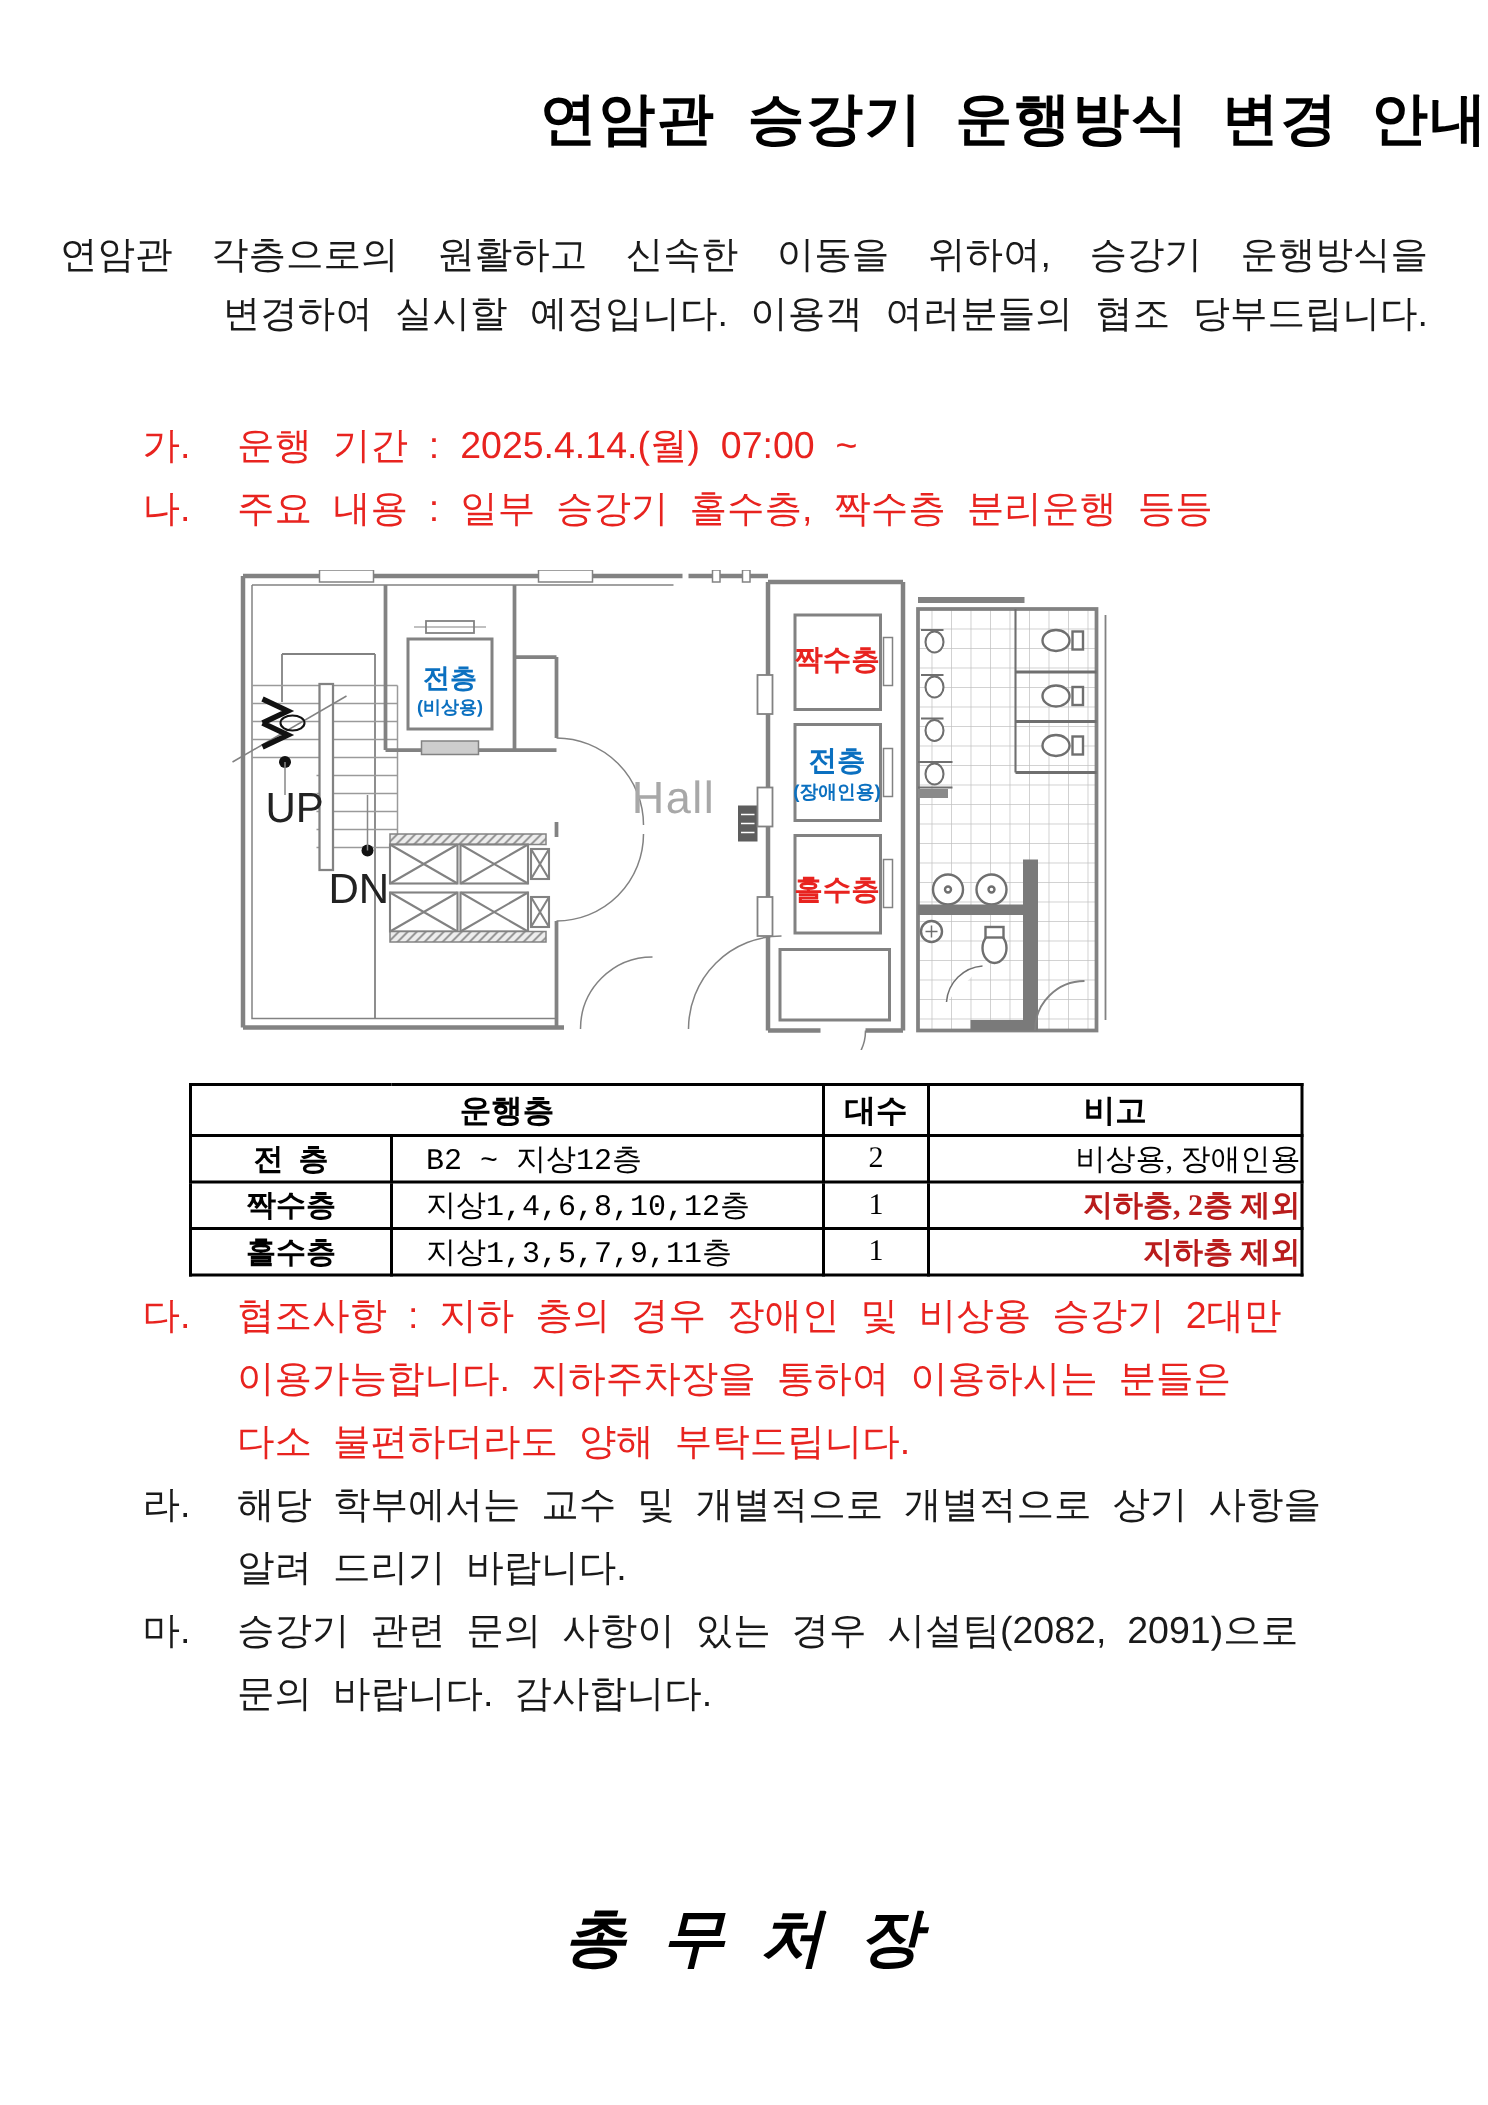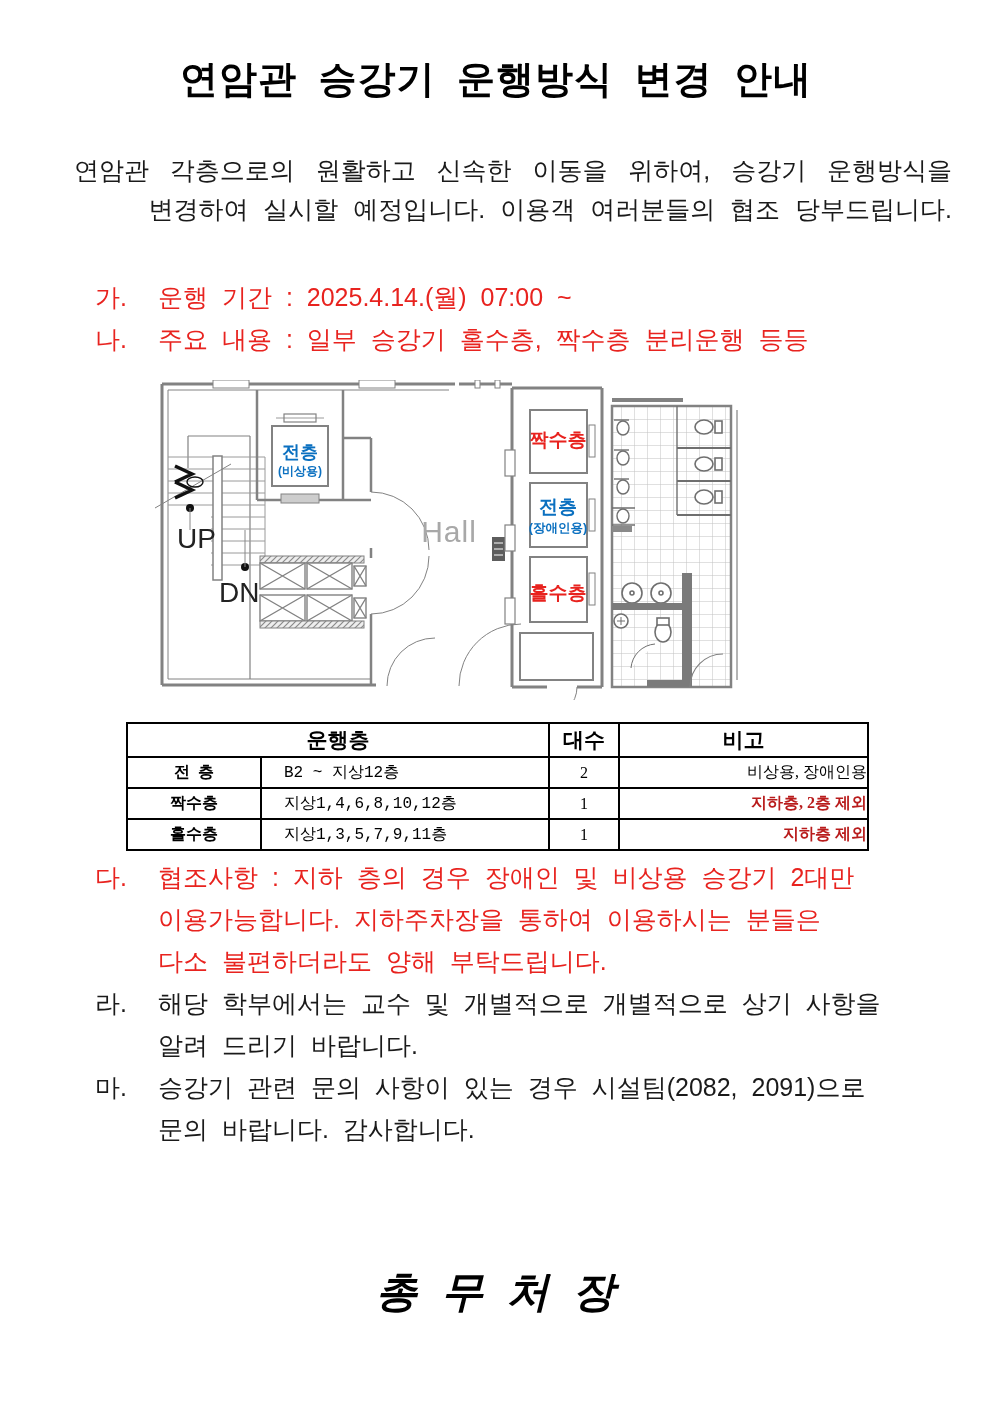--- a/index.html
+++ b/index.html
@@ -1,45 +1,45 @@
 <!DOCTYPE html>
 <html><head>
 <meta charset="utf-8">
 <style>
   html,body{margin:0;padding:0;background:#ffffff;}
   .page{
     position:relative;width:992px;height:1403px;background:#ffffff;overflow:hidden;
     font-family:"Liberation Sans","DejaVu Sans",sans-serif;color:#111;
   }
   .title{
-    position:absolute;top:54px;left:0;width:100%;text-align:center;
+    position:absolute;top:54px;left:0;width:100%;text-align:right;
     font-size:38px;font-weight:800;letter-spacing:1px;word-spacing:10px;color:#000;
   }
   .intro{
     position:absolute;left:40px;top:151px;width:912px;
     font-size:25px;line-height:39px;color:#1a1a1a;word-spacing:8px;
   }
-  .intro .l1{text-align:justify;text-align-last:justify;margin-left:34px;}
+  .intro .l1{text-align:justify;text-align-last:justify;}
   .intro .l2{text-align:right;}
   .items{position:absolute;left:95px;width:860px;}
   .items1{top:276px;}
   .items2{top:856px;}
   .item{position:relative;padding-left:63px;font-size:25px;line-height:42px;word-spacing:7px;}
   .item .marker{position:absolute;left:0;top:0;}
   .red{color:#e8231f;}
   .black{color:#1a1a1a;}
   
   .floorplan{position:absolute;left:153px;top:380px;width:592px;height:320px;}
   .floorplan svg{display:block;width:100%;height:100%;}
   
   .op-table{
     position:absolute;left:126px;top:722px;width:741px;border-collapse:collapse;
     table-layout:fixed;font-family:"Liberation Serif","DejaVu Serif",serif;color:#000;padding-left:16px;
   }
-  .op-table td,.op-table th{border:2px solid #000;padding:0;vertical-align:middle;font-size:16px;}
+  .op-table td,.op-table th{border:2px solid #000;padding:0;vertical-align:middle;font-size:20px;}
   .op-table th{height:32px;font-weight:700;font-size:21px;text-align:center;}
   .op-table td{height:29px;}
   .op-table .c-name{text-align:center;font-weight:700;white-space:pre;}
   .op-table .c-floors{text-align:left;padding-left:22px;border-left:2px dotted #555;font-family:Liberation Mono, monospace;}
   .op-table .c-count{text-align:center;}
   .op-table .c-note{text-align:right;padding-left:20px;}
   .op-table .note-red{color:#b91c1c;font-weight:700;}
   .footer-sign{
     position:absolute;top:1264px;left:0;width:100%;text-align:center;
     font-size:42px;font-weight:800;color:#000;word-spacing:8px;letter-spacing:2px;font-style:italic;

